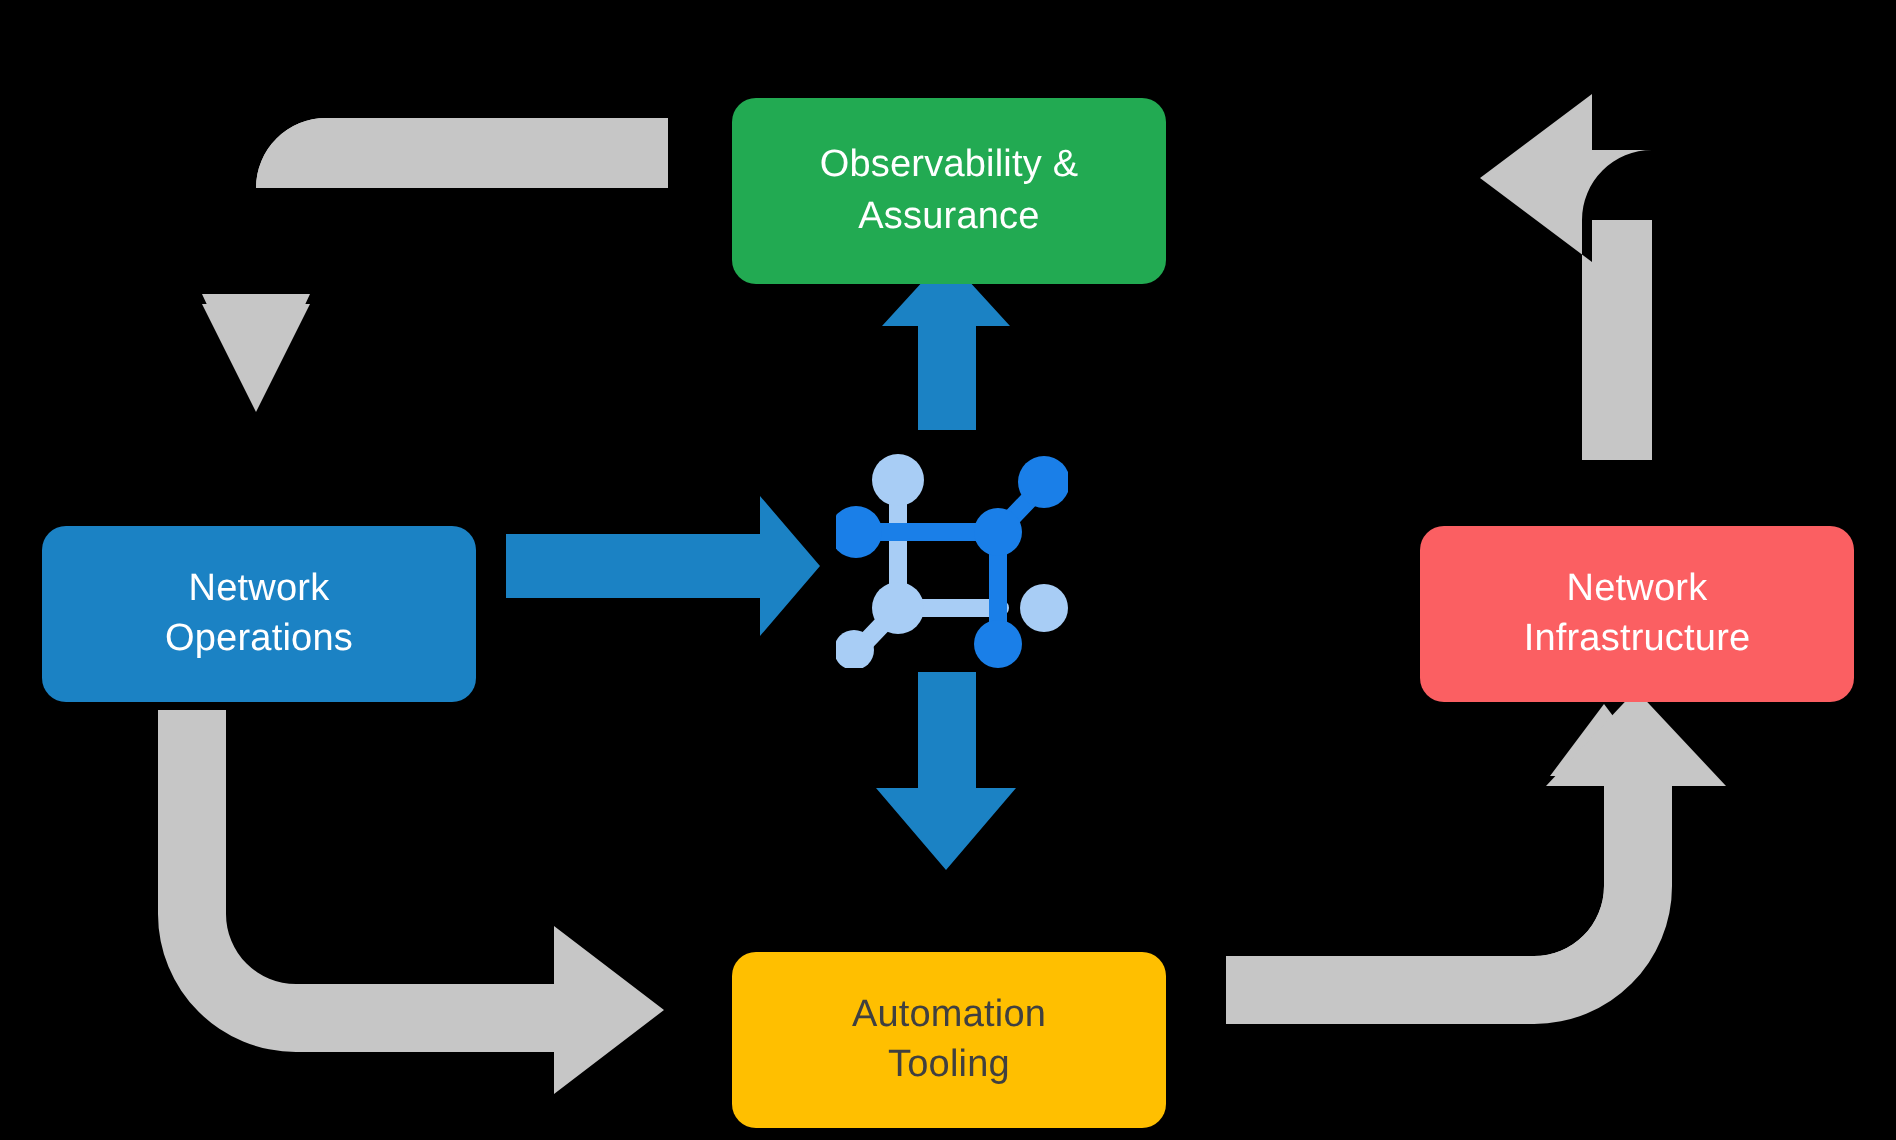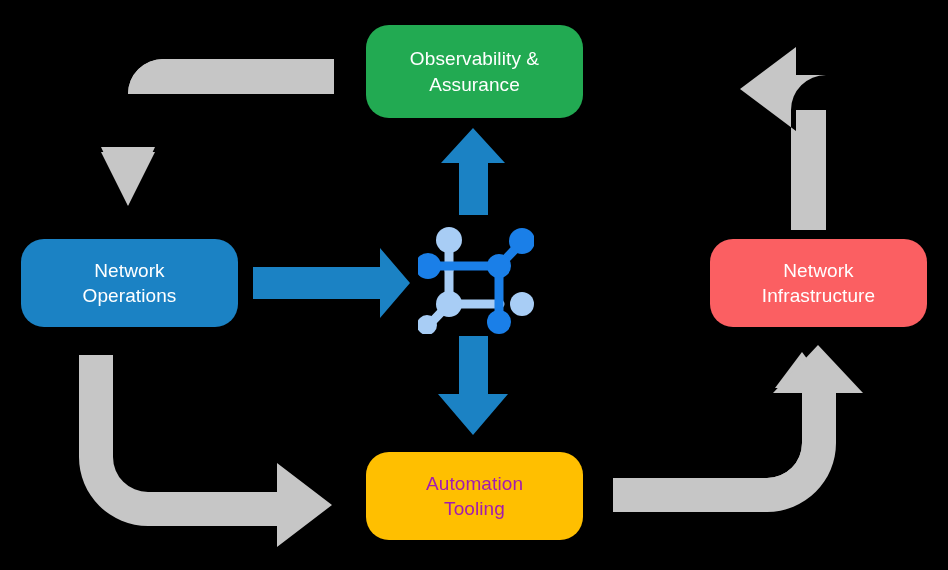--- a/index.html
+++ b/index.html
@@ -10,33 +10,34 @@
   #canvas {
     position: relative;
     width: 948px;
     height: 570px;
     background: #000000;
     overflow: hidden;
     font-family: "Liberation Sans", sans-serif;
   }
   .node-box {
     position: absolute;
-    border-radius: 23px;
+    border-radius: 12px;
     display: flex;
     align-items: center;
     justify-content: center;
     text-align: center;
     color: #ffffff;
     font-size: 19px;
     line-height: 1.33;
     font-weight: 400;
     letter-spacing: 0.1px;
     box-sizing: border-box;
     padding: 4px 10px;
     white-space: pre-line;
+    margin-top: 24px;
   }
   #box-observability { left: 366px; top: 25px;  width: 217px; height: 93px; background: #22AA52; }
   #box-network-ops   { left: 21px;  top: 239px; width: 217px; height: 88px; background: #1B82C4; }
   #box-network-infra { left: 710px; top: 239px; width: 217px; height: 88px; background: #FB5F62; }
   #box-automation    { left: 366px; top: 452px; width: 217px; height: 88px; background: #FFBF00; }
 
   .svg-layer {
     position: absolute;
     left: 0;
     top: 0;
@@ -124,16 +125,16 @@
 
   <div class="node-box" id="box-observability" style="background: rgb(34, 170, 82); color: rgb(255, 255, 255);">Observability &amp;
 Assurance</div>
 
   <div class="node-box" id="box-network-ops" style="background: rgb(27, 130, 196); color: rgb(255, 255, 255);">Network
 Operations</div>
 
   <div class="node-box" id="box-network-infra" style="background: rgb(251, 95, 98); color: rgb(255, 255, 255);">Network
 Infrastructure</div>
 
-  <div class="node-box" id="box-automation" style="background: rgb(255, 191, 0); color: #a21caf;">Automation
+  <div class="node-box" id="box-automation" style="background: rgb(255, 191, 0); color: #404040;">Automation
 Tooling</div>
 
 </div>
 
 </body></html>

